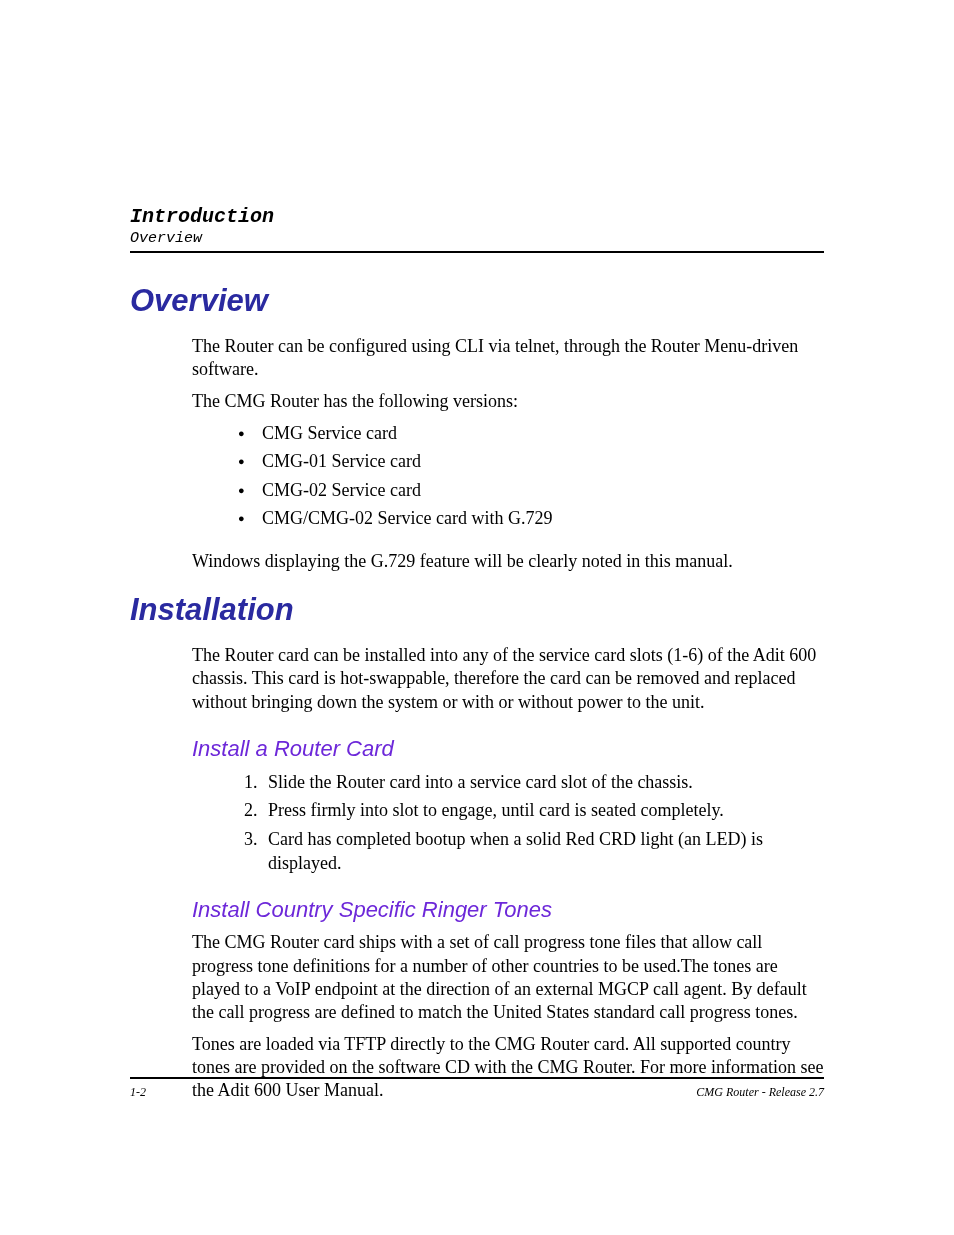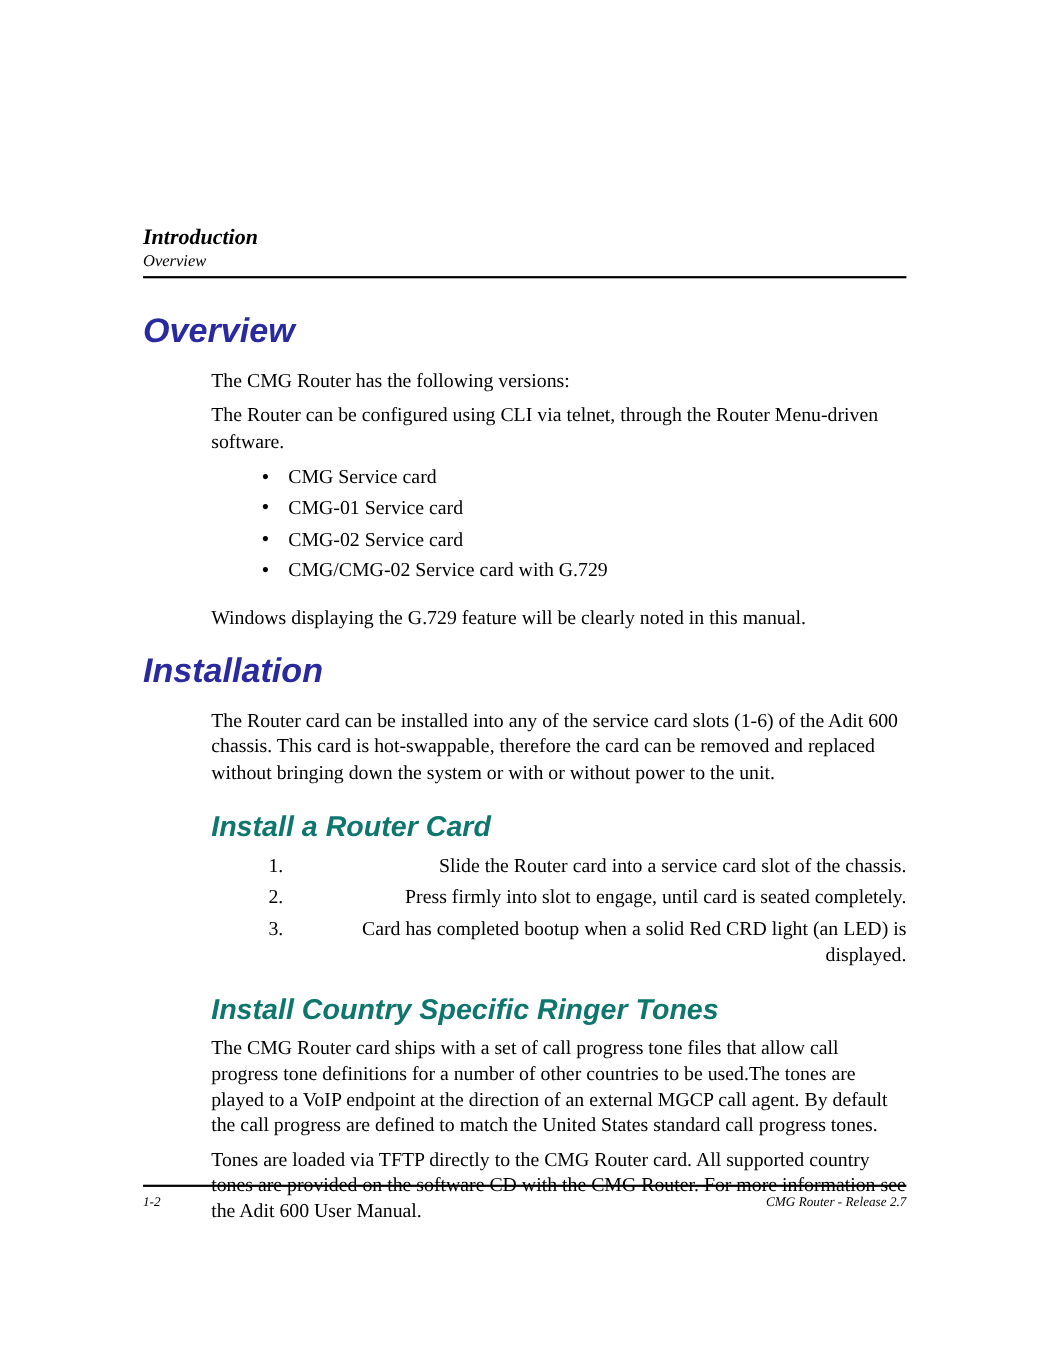--- a/index.html
+++ b/index.html
@@ -11,20 +11,21 @@
   }
   .page {
     width: 954px;
     height: 1235px;
     position: relative;
     box-sizing: border-box;
     padding: 205px 130px 0 130px;
   }
   .header {
     margin-bottom: 4px;
+    font-family: Liberation Mono, monospace;
   }
   .header-title {
     font-weight: bold;
     font-style: italic;
     font-size: 20px;
   }
   .header-sub {
     font-style: italic;
     font-size: 15px;
     margin-top: 2px;
@@ -37,24 +38,24 @@
   .h1 {
     font-family: Arial, Helvetica, sans-serif;
     font-weight: bold;
     font-style: italic;
     color: #2a2aa0;
     font-size: 31px;
     margin: 0 0 16px 0;
   }
   .h2 {
     font-family: Arial, Helvetica, sans-serif;
-    font-weight: bold;
+    font-weight: normal;
     font-style: italic;
-    color: #0f766e;
-    font-size: 26px;
+    color: #6d28d9;
+    font-size: 22px;
     margin: 22px 0 8px 0;
   }
   .content-block {
     margin-left: 62px;
   }
   .para {
     font-size: 18px;
     line-height: 1.3;
     margin: 0 0 8px 0;
     text-align: left;
@@ -80,21 +81,20 @@
   }
   ol.numbered {
     margin: 4px 0 8px 0;
     padding-left: 70px;
     font-size: 18px;
     line-height: 1.35;
   }
   ol.numbered li {
     margin-bottom: 4px;
     padding-left: 6px;
-    text-align: right;
   }
   .footer {
     position: absolute;
     left: 130px;
     right: 130px;
     bottom: 135px;
   }
   .footer-rule {
     border: none;
     border-top: 2px solid #000;
@@ -116,22 +116,22 @@
 <div class="page">
 
   <div class="header">
     <div class="header-title">Introduction</div>
     <div class="header-sub">Overview</div>
   </div>
   <hr class="header-rule">
 
   <div class="h1">Overview</div>
   <div class="content-block">
+    <p class="para">The Router can be configured using CLI via telnet, through the Router Menu-driven software.</p>
     <p class="para">The CMG Router has the following versions:</p>
-    <p class="para">The Router can be configured using CLI via telnet, through the Router Menu-driven software.</p>
     <ul class="bullets">
       <li>CMG Service card</li>
       <li>CMG-01 Service card</li>
       <li>CMG-02 Service card</li>
       <li>CMG/CMG-02 Service card with G.729</li>
     </ul>
     <p class="para">Windows displaying the G.729 feature will be clearly noted in this manual.</p>
   </div>
 
   <div class="h1" style="margin-top:18px;">Installation</div>

